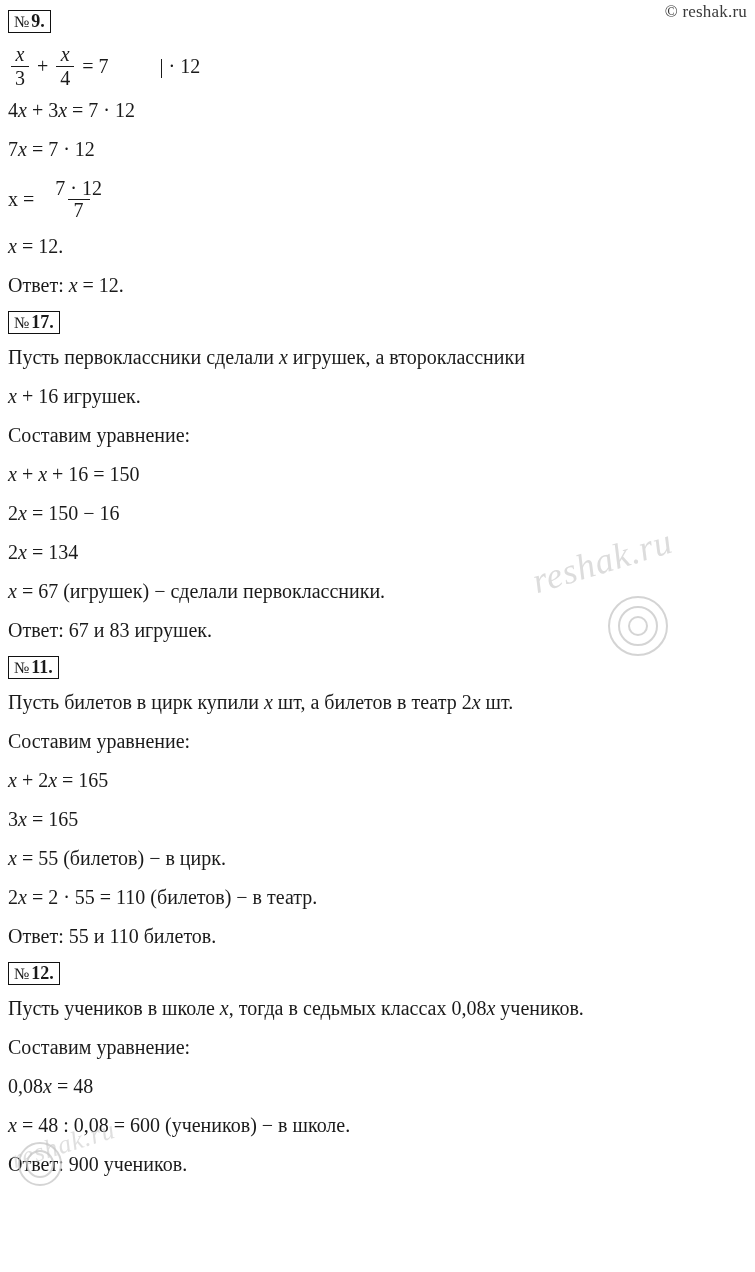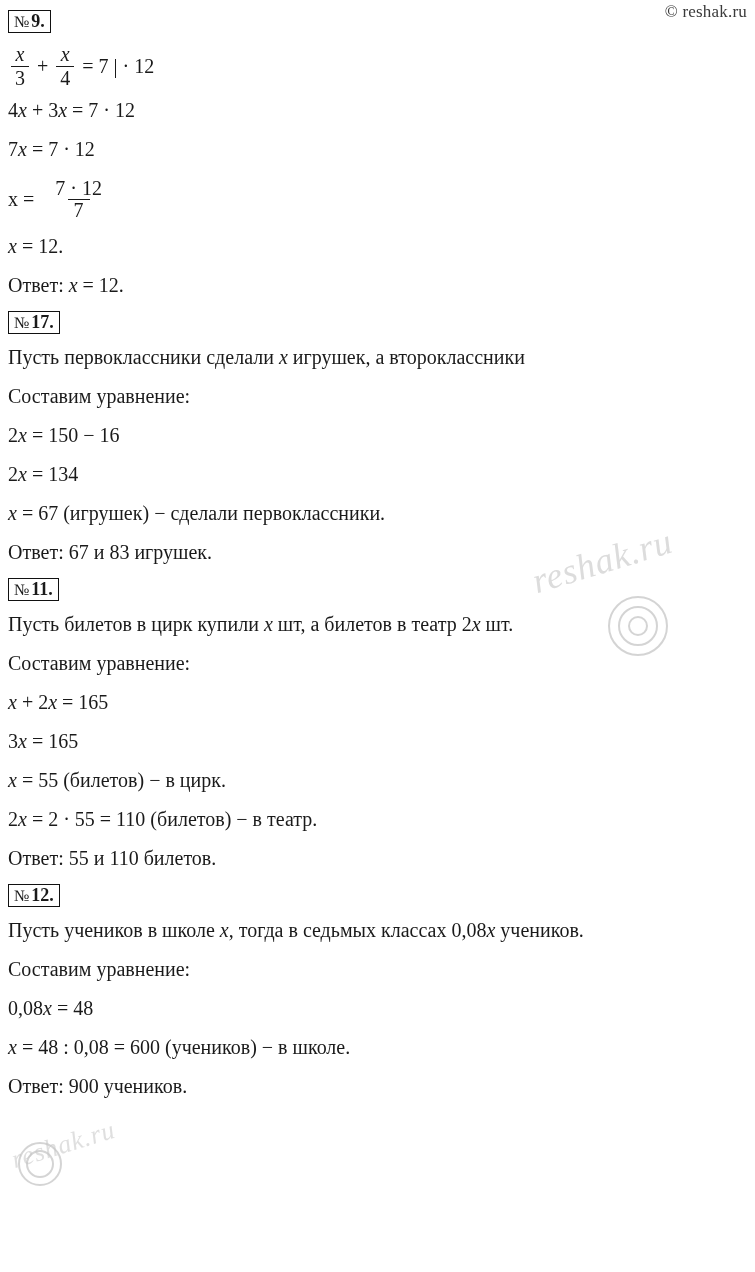--- a/index.html
+++ b/index.html
@@ -92,20 +92,21 @@
     font-size: 20px;
   }
   .frac.wide .num,
   .frac.wide .den {
     padding: 0 6px;
   }
   .op {
     margin: 0 5px;
   }
   .sep {
+    margin-left: 46px;
     text-align: right;
   }
   .eqline {
     display: flex;
     align-items: center;
     font-size: 20px;
     height: 56px;
     margin-top: 2px;
   }
   
@@ -191,21 +192,23 @@
 
     <div class="line"><i>x</i> = 12.</div>
     <div class="line">Ответ: <i>x</i> = 12.</div>
 
     
     <div class="task-num">
       <span class="no">№</span><span class="n">17.</span>
     </div>
 
     <div class="line">Пусть первоклассники сделали <i>x</i> игрушек, а второклассники</div>
+    <div class="line"><i>x</i> + 16 игрушек.</div>
     <div class="line">Составим уравнение:</div>
+    <div class="line"><i>x</i> + <i>x</i> + 16 = 150</div>
     <div class="line">2<i>x</i> = 150 − 16</div>
     <div class="line">2<i>x</i> = 134</div>
     <div class="line"><i>x</i> = 67 (игрушек) − сделали первоклассники.</div>
     <div class="line">Ответ: 67 и 83 игрушек.</div>
 
     
     <div class="task-num">
       <span class="no">№</span><span class="n">11.</span>
     </div>
 

